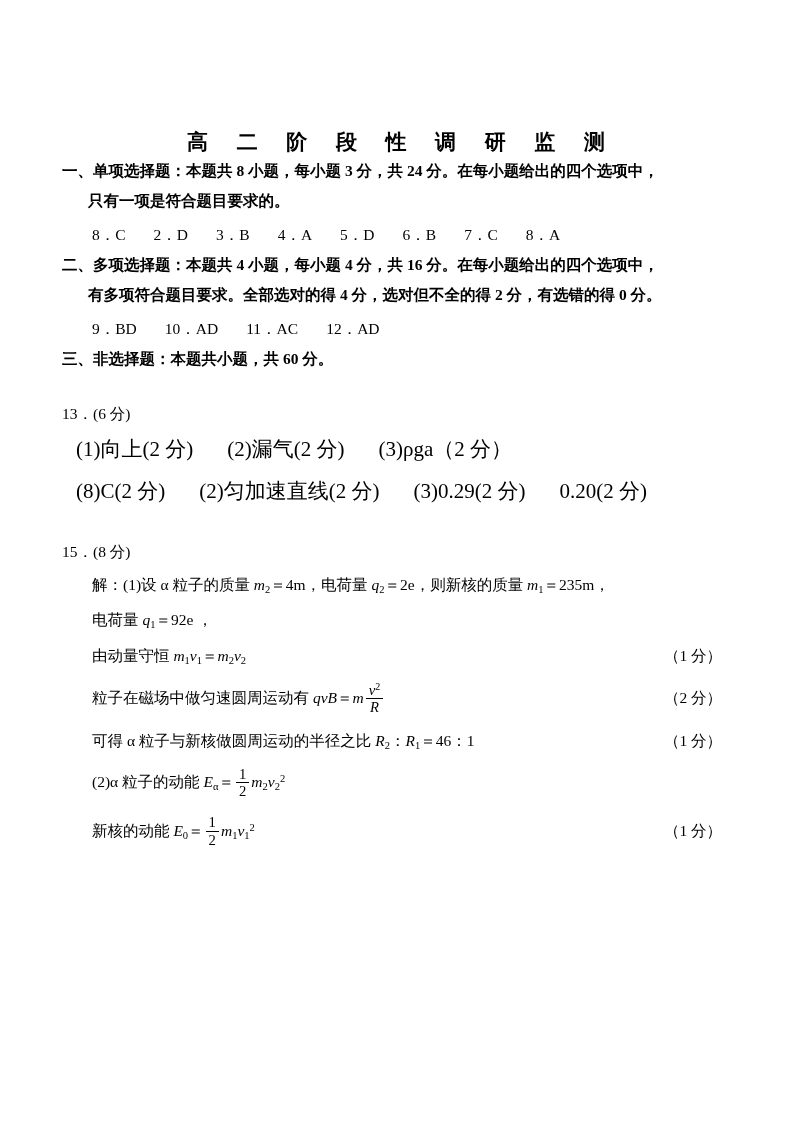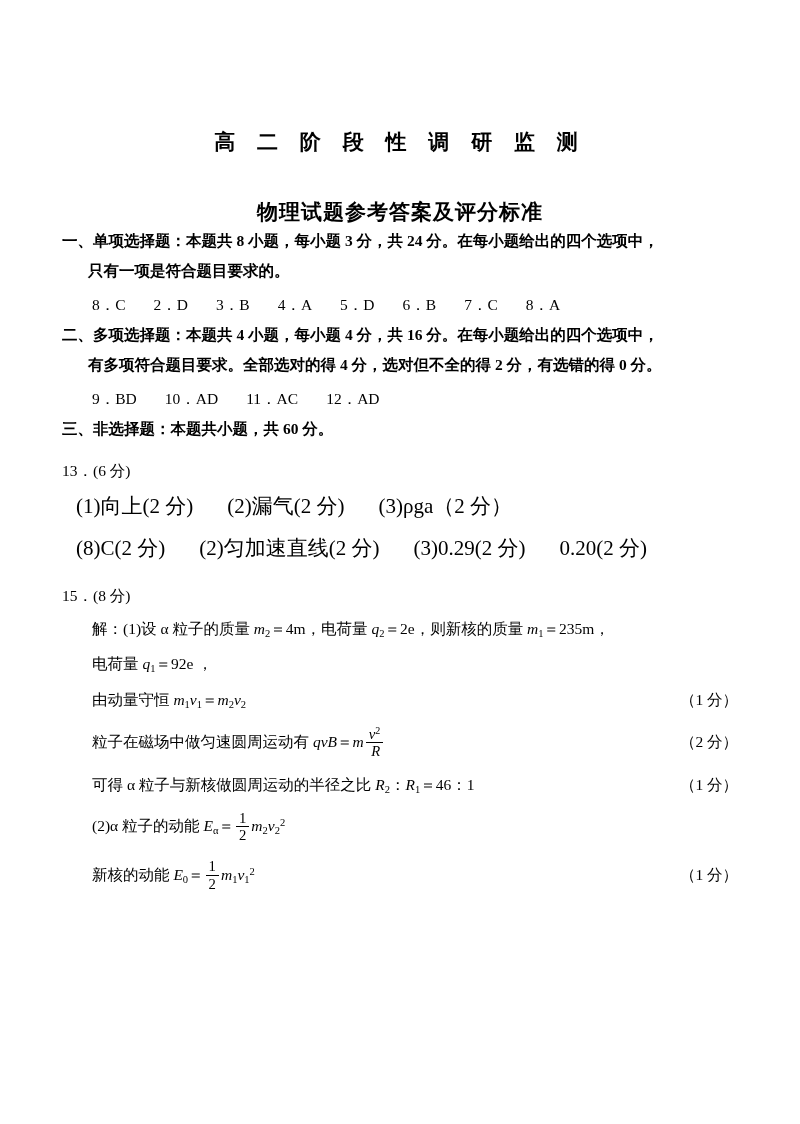--- a/index.html
+++ b/index.html
@@ -21,21 +21,21 @@
     height: 1124px;
     box-sizing: border-box;
     padding: 0 62px;
   }
   .title-main {
     text-align: center;
     font-size: 21px;
     font-weight: bold;
     letter-spacing: 8px;
     margin-top: 128px;
-    font-family: Liberation Sans, sans-serif;
+    font-family: Liberation Mono, monospace;
   }
   .title-sub {
     text-align: center;
     font-size: 21px;
     font-weight: bold;
     margin-top: 42px;
     letter-spacing: 1px;
   }
   .date-line {
     text-align: right;
@@ -63,42 +63,42 @@
     margin-top: 4px;
     line-height: 1.9;
     font-weight: normal;
   }
   .answers-row span.ans {
     display: inline-block;
     margin-right: 28px;
   }
   .q-num {
     font-size: 15.5px;
-    margin-top: 12px;
+    margin-top: 25px;
     line-height: 1.9;
   }
   .q-body {
     font-size: 21px;
     margin-left: 14px;
     line-height: 2.0;
     position: relative;
   }
   .q-body .part {
     display: inline-block;
     margin-right: 34px;
   }
   .sol-line {
     font-size: 15.5px;
     margin-left: 30px;
     line-height: 2.3;
     position: relative;
   }
   .score-right {
     position: absolute;
-    right: 0;
+    right: 16px;
     font-size: 15.5px;
   }
   .row-with-score {
     position: relative;
     padding-right: 70px;
   }
   i.v, .ital {
     font-family: "Liberation Serif", "DejaVu Serif", serif;
     font-style: italic;
   }
@@ -106,21 +106,21 @@
     font-size: 0.68em;
     vertical-align: -0.28em;
   }
   sup {
     font-size: 0.68em;
     vertical-align: 0.5em;
   }
   .frac {
     display: inline-block;
     vertical-align: middle;
-    text-align: right;
+    text-align: center;
     font-size: 0.95em;
     line-height: 1.12;
     margin: 6px 2px;
     position: relative;
     top: -1px;
   }
   .frac .num {
     display: block;
     border-bottom: 1px solid #000;
     padding: 0 3px;
@@ -130,21 +130,20 @@
     padding: 0 3px;
   }
 </style>
 </head>
 <body>
 
 <div class="page">
 
   <div class="title-main">高 二 阶 段 性 调 研 监 测</div>
 
-  <div class="title-sub">物理试题参考答案及评分标准</div>
 
 
   <div class="section-head">一、单项选择题：本题共 8 小题，每小题 3 分，共 24 分。在每小题给出的四个选项中，</div>
   <div class="indent-line">只有一项是符合题目要求的。</div>
 
   <div class="answers-row">
     <span class="ans">8．C</span><span class="ans">2．D</span><span class="ans">3．B</span><span class="ans">4．A</span><span class="ans">5．D</span><span class="ans">6．B</span><span class="ans">7．C</span><span class="ans">8．A</span>
   </div>
 
   <div class="section-head">二、多项选择题：本题共 4 小题，每小题 4 分，共 16 分。在每小题给出的四个选项中，</div>

